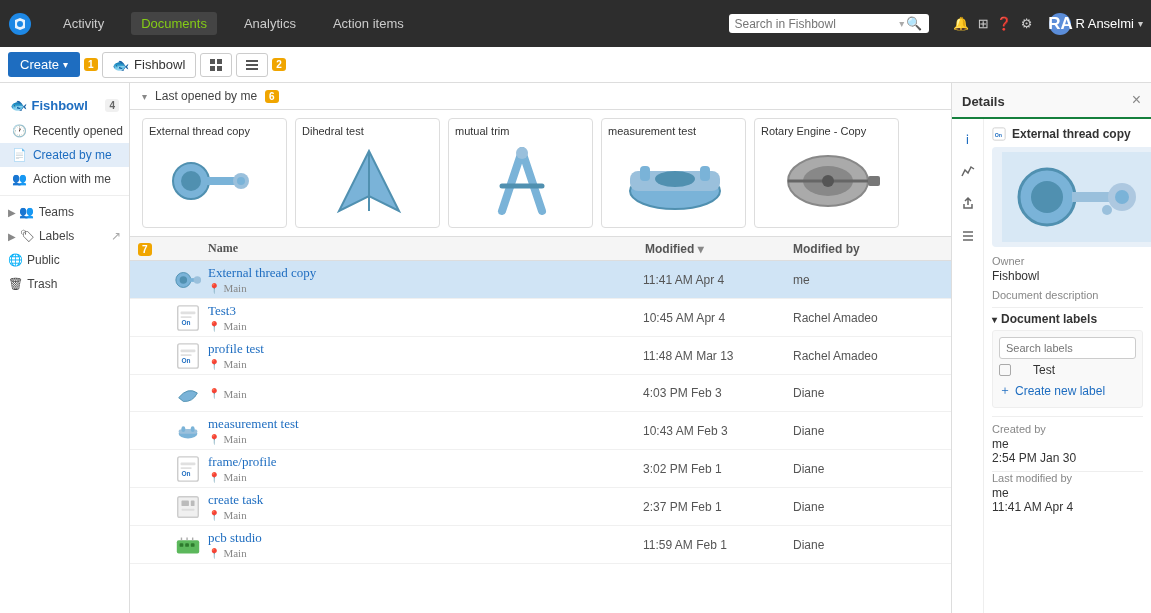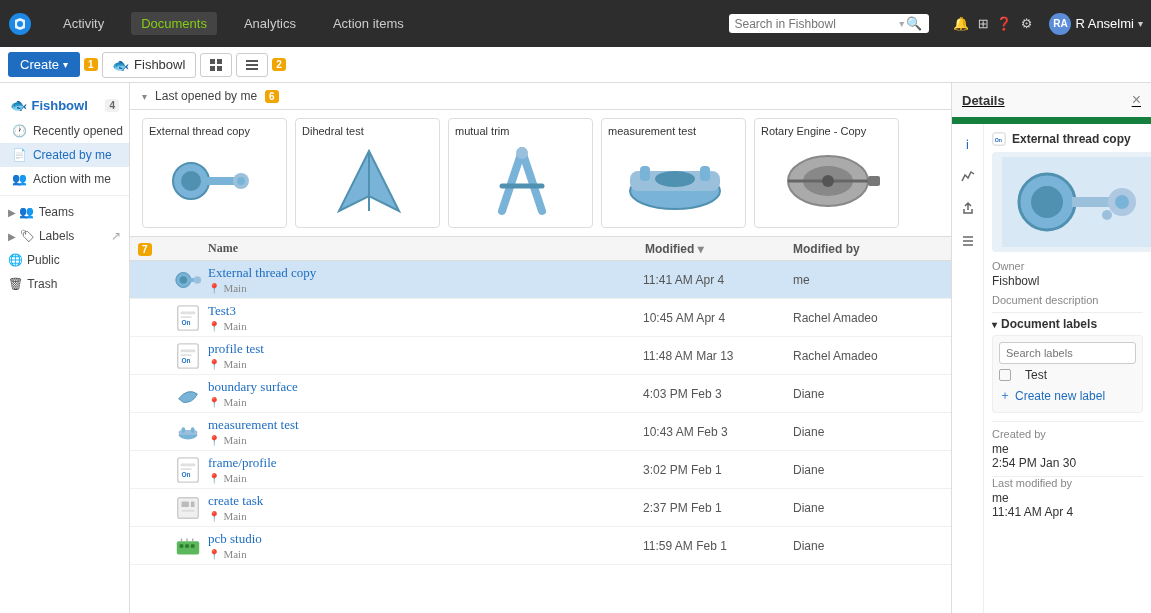--- a/index.html
+++ b/index.html
@@ -14,21 +14,21 @@
     .topnav-tab {
       color: #ccc; padding: 4px 10px; font-size: 13px; cursor: pointer; border-radius: 3px;
     }
     .topnav-tab.active { color: #84cc16; background: #444; }
     .search-bar {
       margin-left: auto; display: flex; align-items: center; background: #fff; border-radius: 3px; padding: 2px 6px; width: 200px;
     }
     .search-bar input { border: none; outline: none; font-size: 12px; width: 170px; }
     .topnav-icons { display: flex; align-items: center; gap: 8px; margin-left: 8px; color: #ccc; }
     .topnav-user { color: #fff; font-size: 13px; display: flex; align-items: center; gap: 4px; cursor: pointer; }
-    .user-avatar { width: 22px; height: 22px; background: #5b8dd9; border-radius: 50%; display: flex; align-items: center; justify-content: center; color: #fff; font-size: 10px; font-weight: bold; }
+    .user-avatar { width: 22px; height: 22px; background: #5b8dd9; border-radius: 50%; display: flex; align-items: center; justify-content: center; color: #fff; font-size: 17px; font-weight: bold; }
 
     
     .toolbar2 {
       display: flex; align-items: center; background: #fff; border-bottom: 1px solid #ddd; height: 36px; padding: 0 8px; gap: 4px;
     }
     .btn-create {
       background: #1e6dc0; color: #fff; border: none; border-radius: 3px; padding: 5px 12px; font-size: 13px; cursor: pointer; display: flex; align-items: center; gap: 4px;
     }
     .badge {
       background: #f0a500; color: #fff; border-radius: 3px; font-size: 10px; padding: 1px 4px; font-weight: bold;
@@ -108,34 +108,34 @@
     .workspace-pin { font-size: 10px; color: #aaa; }
 
     
     .scroll-badge { background: #f0a500; color: #fff; border-radius: 3px; font-size: 10px; padding: 1px 4px; font-weight: bold; margin-right: 4px; }
 
     
     .details-panel {
       width: 200px; background: #fff; border-left: 1px solid #ddd; display: flex; flex-direction: column; overflow-y: auto;
     }
     .details-header {
-      display: flex; align-items: center; justify-content: space-between; padding: 8px 10px; border-bottom: 7px solid #15803d; background: #f9f9f9; text-decoration: underline;
+      display: flex; align-items: flex-end; justify-content: space-between; padding: 8px 10px; border-bottom: 2px solid #15803d; background: #f9f9f9;
     }
     .side-icon-btn { width: 24px; height: 24px; display: flex; align-items: center; justify-content: center; cursor: pointer; color: #555; border-radius: 3px; }
 
     .details-content { padding: 8px 10px; }
     .details-doc-name { font-size: 13px; font-weight: bold; color: #333; margin-bottom: 6px; display: flex; align-items: center; gap: 6px; }
     .details-thumbnail { width: 170px; height: 100px; background: #e8f0f8; border-radius: 4px; display: flex; align-items: center; justify-content: center; margin-bottom: 8px; overflow: hidden; }
     .details-section { margin-bottom: 6px; }
     .details-label { font-size: 11px; color: #888; margin-bottom: 2px; }
     .details-value { font-size: 12px; color: #333; }
     .details-collapsible { display: flex; align-items: center; gap: 4px; font-size: 12px; font-weight: bold; color: #333; cursor: pointer; margin-bottom: 4px; padding-top: 4px; border-top: 1px solid #eee; }
 
     .labels-search { width: 100%; border: 1px solid #ccc; border-radius: 3px; padding: 4px 6px; font-size: 11px; margin-bottom: 4px; }
-    .label-item { display: flex; align-items: center; gap: 14px; font-size: 12px; color: #333; margin-bottom: 3px; }
+    .label-item { display: flex; align-items: center; gap: 22px; font-size: 12px; color: #333; margin-bottom: 3px; }
     .label-checkbox { width: 12px; height: 12px; border: 1px solid #aaa; border-radius: 2px; }
     .create-label-btn { display: flex; align-items: center; gap: 4px; font-size: 12px; color: #1e6dc0; cursor: pointer; padding: 2px 0; }
 
     .details-main-panel {
       display: flex; height: 100%;
     }
     .details-icon-strip {
       width: 32px; border-right: 1px solid #eee; display: flex; flex-direction: column; align-items: center; padding: 8px 0; gap: 8px;
     }
   </style>
@@ -408,21 +408,20 @@
       </div>
 
       <div class="table-row">
         <div class="col-num"></div>
         <div class="col-icon">
           <svg viewBox="0 0 30 30" width="28" height="28">
             <path d="M5 20 Q15 8 25 15 Q20 25 10 24 Z" fill="#7ab3d8" stroke="#5090b0" stroke-width="1"></path>
           </svg>
         </div>
         <div class="col-name">
-          <div class="doc-name">boundary surface</div>
           <div class="doc-workspace">
             <span class="workspace-pin">📍</span>
             <span>Main</span>
           </div>
         </div>
         <div class="col-modified">4:03 PM Feb 3</div>
         <div class="col-modby">Diane</div>
       </div>
 
       <div class="table-row">

